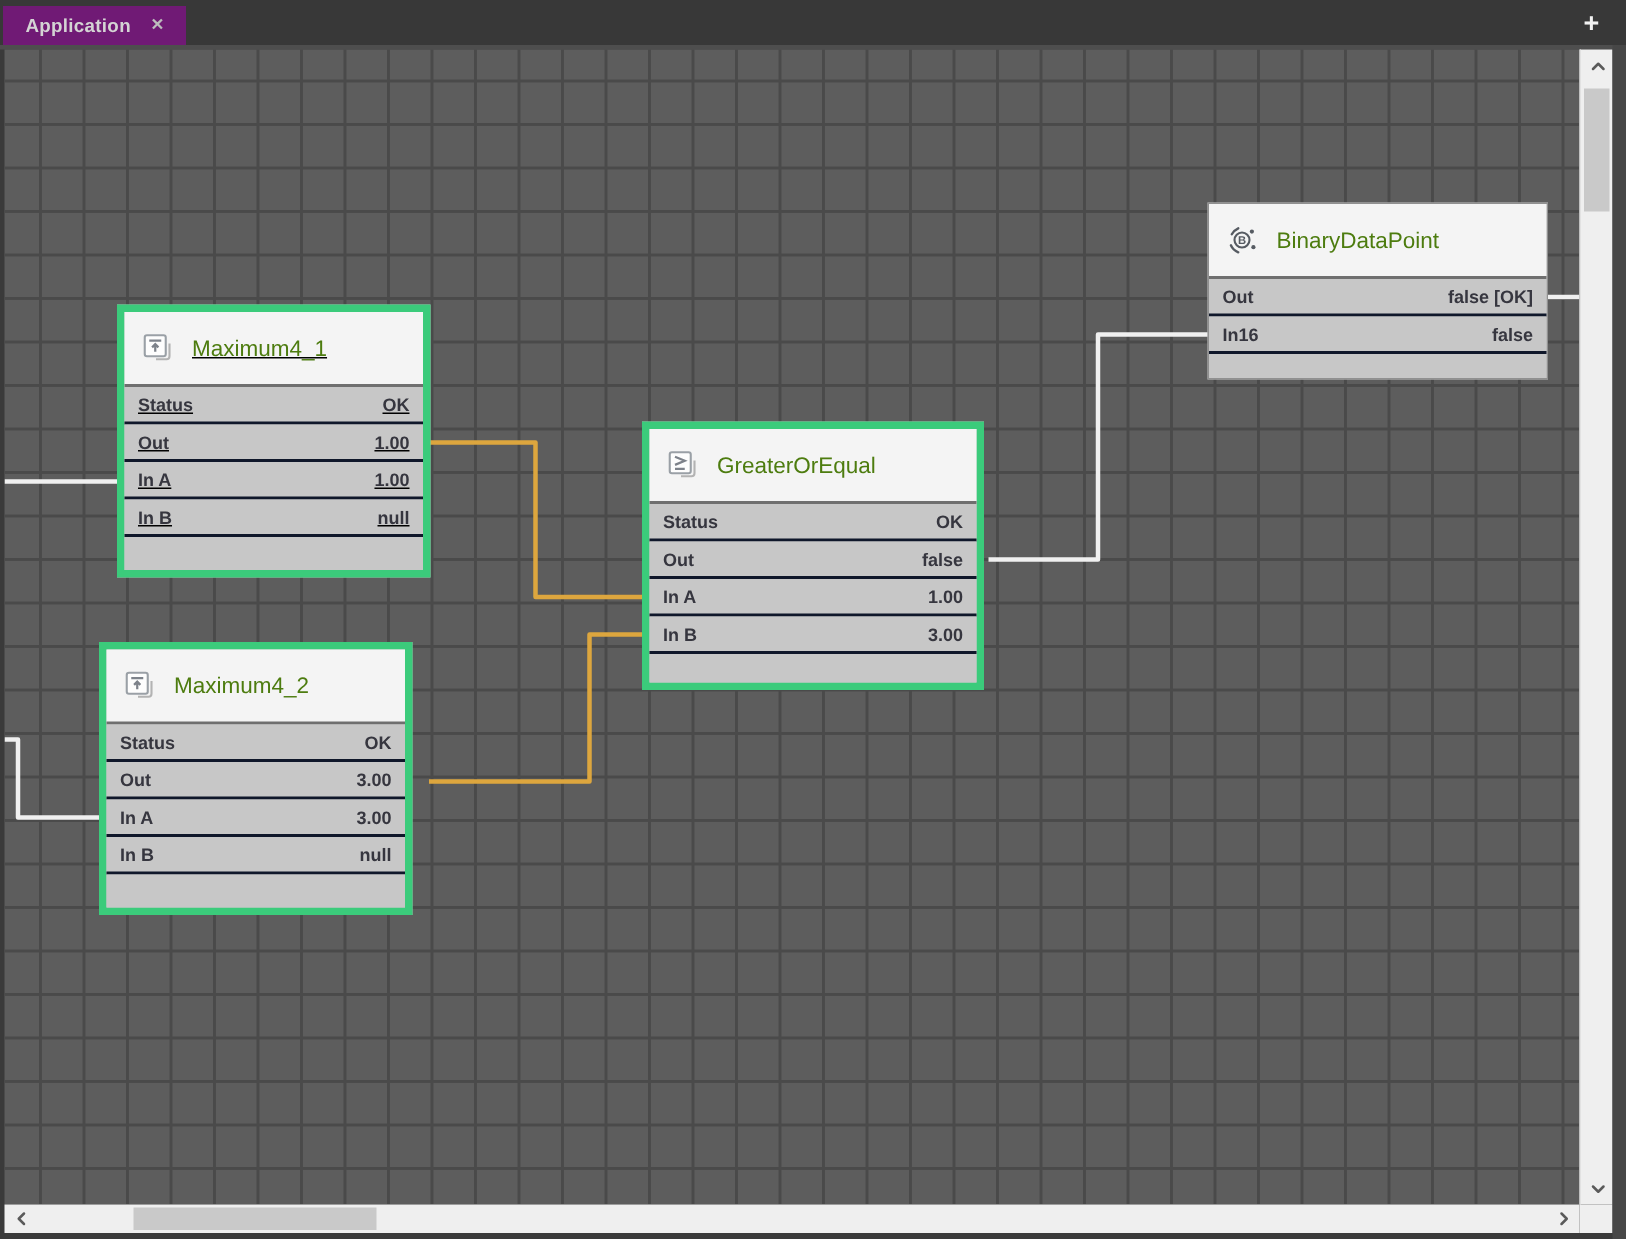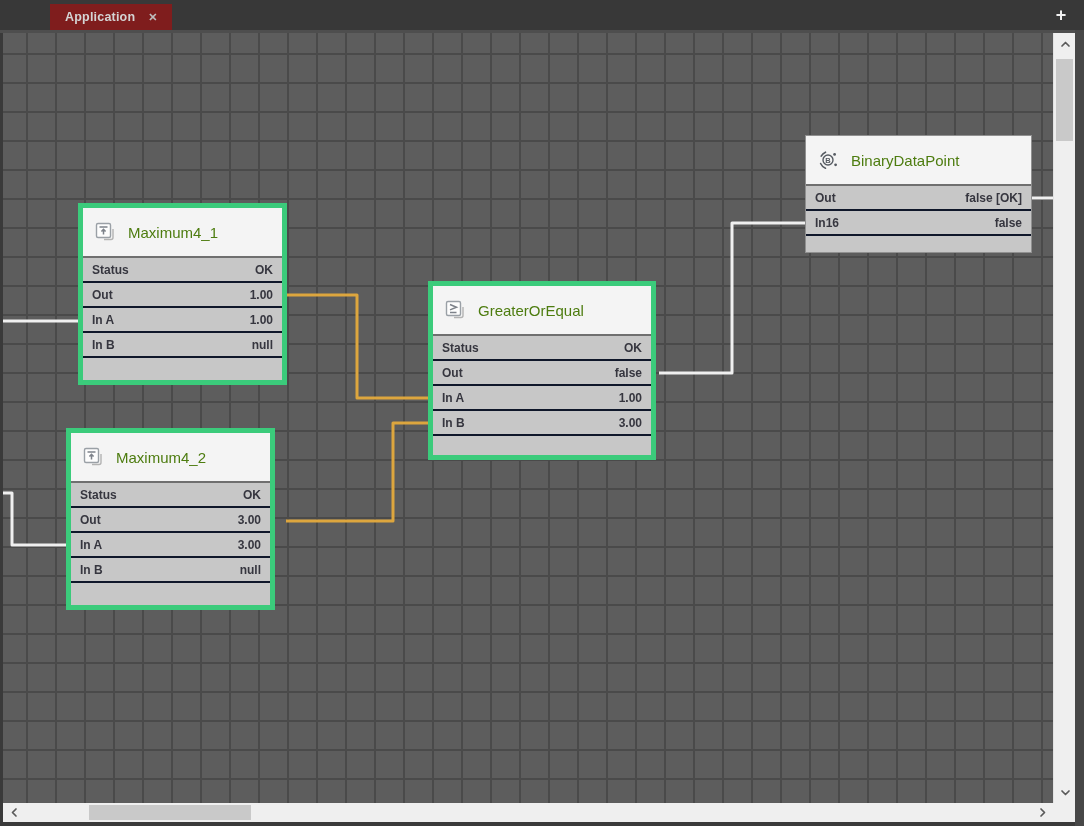--- a/index.html
+++ b/index.html
@@ -2,23 +2,23 @@
 <html style="--selection-green: #3bcb7b; --wire-numeric: #dda63e; --wire-boolean: #f0f0f0; --grid-background: #5d5d5d; --grid-line: #4a4a4a; --node-header: #f4f4f4; --node-row: #c7c7c7;"><head>
 <meta charset="utf-8">
 <style>
   html,body { margin:0; padding:0; background:#222; }
   * { box-sizing:border-box; font-family:"Liberation Sans", sans-serif; }
 
   .stage { position:relative; width:1084px; height:826px; background:#3a3a3a; overflow:hidden; }
 
   
   .tabbar { position:absolute; left:0; top:0; width:1084px; height:30px; background:#383838; }
-  .tab { position:absolute; left:2px; top:4px; height:26px; background:#7f1d1d;
+  .tab { position:absolute; left:2px; top:4px; height:26px; background:#701a75;
          display:flex; align-items:center; gap:13px; padding:0 14px 0 15px;
-         color:#d4d4d4; font-size:12.5px; font-weight:bold; letter-spacing:.2px; cursor:default;margin-left:48px; }
+         color:#d4d4d4; font-size:12.5px; font-weight:bold; letter-spacing:.2px; cursor:default; }
   .tab-close { font-size:11px; font-weight:bold; color:#bdbdbd; line-height:1; }
   .add-tab { position:absolute; right:12px; top:3px; width:22px; height:24px; color:#f2f2f2;
              font-size:18px; font-weight:bold; display:flex; align-items:center; justify-content:center; }
   .tab-strip { position:absolute; left:0; top:30px; width:1084px; height:3px; background:#4e4e4e; }
 
   
   .canvas { position:absolute; left:3px; top:33px; width:1050px; height:770px;
             background-color:var(--grid-background,#5d5d5d);
             background-image:
               linear-gradient(to right, var(--grid-line,#4a4a4a) 2px, transparent 2px),
@@ -74,21 +74,21 @@
 
     <svg class="wires" width="1050" height="770" viewBox="0 0 1050 770">
       <polyline class="wire-bool" points="0,288 78,288"></polyline>
       <polyline class="wire-bool" points="0,460 9,460 9,512 78,512"></polyline>
       <polyline class="wire-num" points="283,262 354,262 354,365 428,365"></polyline>
       <polyline class="wire-num" points="283,488 390,488 390,390 428,390"></polyline>
       <polyline class="wire-bool" points="656,340 729,340 729,190 804,190"></polyline>
       <polyline class="wire-bool" points="1028,165 1050,165"></polyline>
     </svg>
 
-    <div class="node selected" style="left:75px; top:170px; width:209px;">
+    <div class="node selected" style="left:75px; top:170px; width:209px;text-decoration:underline;">
       <div class="node-header">
         <svg class="nicon" viewBox="0 0 24 24">
           <rect x="3.5" y="3.5" width="14" height="14" rx="1.5" fill="#fdfdfd" stroke="#9aa0a6" stroke-width="1.4"></rect>
           <path d="M20 9 v8.5 a2 2 0 0 1 -2 2 H11" fill="none" stroke="#b3b3b3" stroke-width="1.4"></path>
           <path d="M6.5 7 H14.5" stroke="#7d828a" stroke-width="1.5" fill="none"></path>
           <path d="M10.5 14.5 V9.8 M8.4 11.6 L10.5 9.4 L12.6 11.6" stroke="#7d828a" stroke-width="1.5" fill="none"></path>
         </svg>
         <span class="node-title">Maximum4_1</span>
       </div>
       <div class="node-row">

